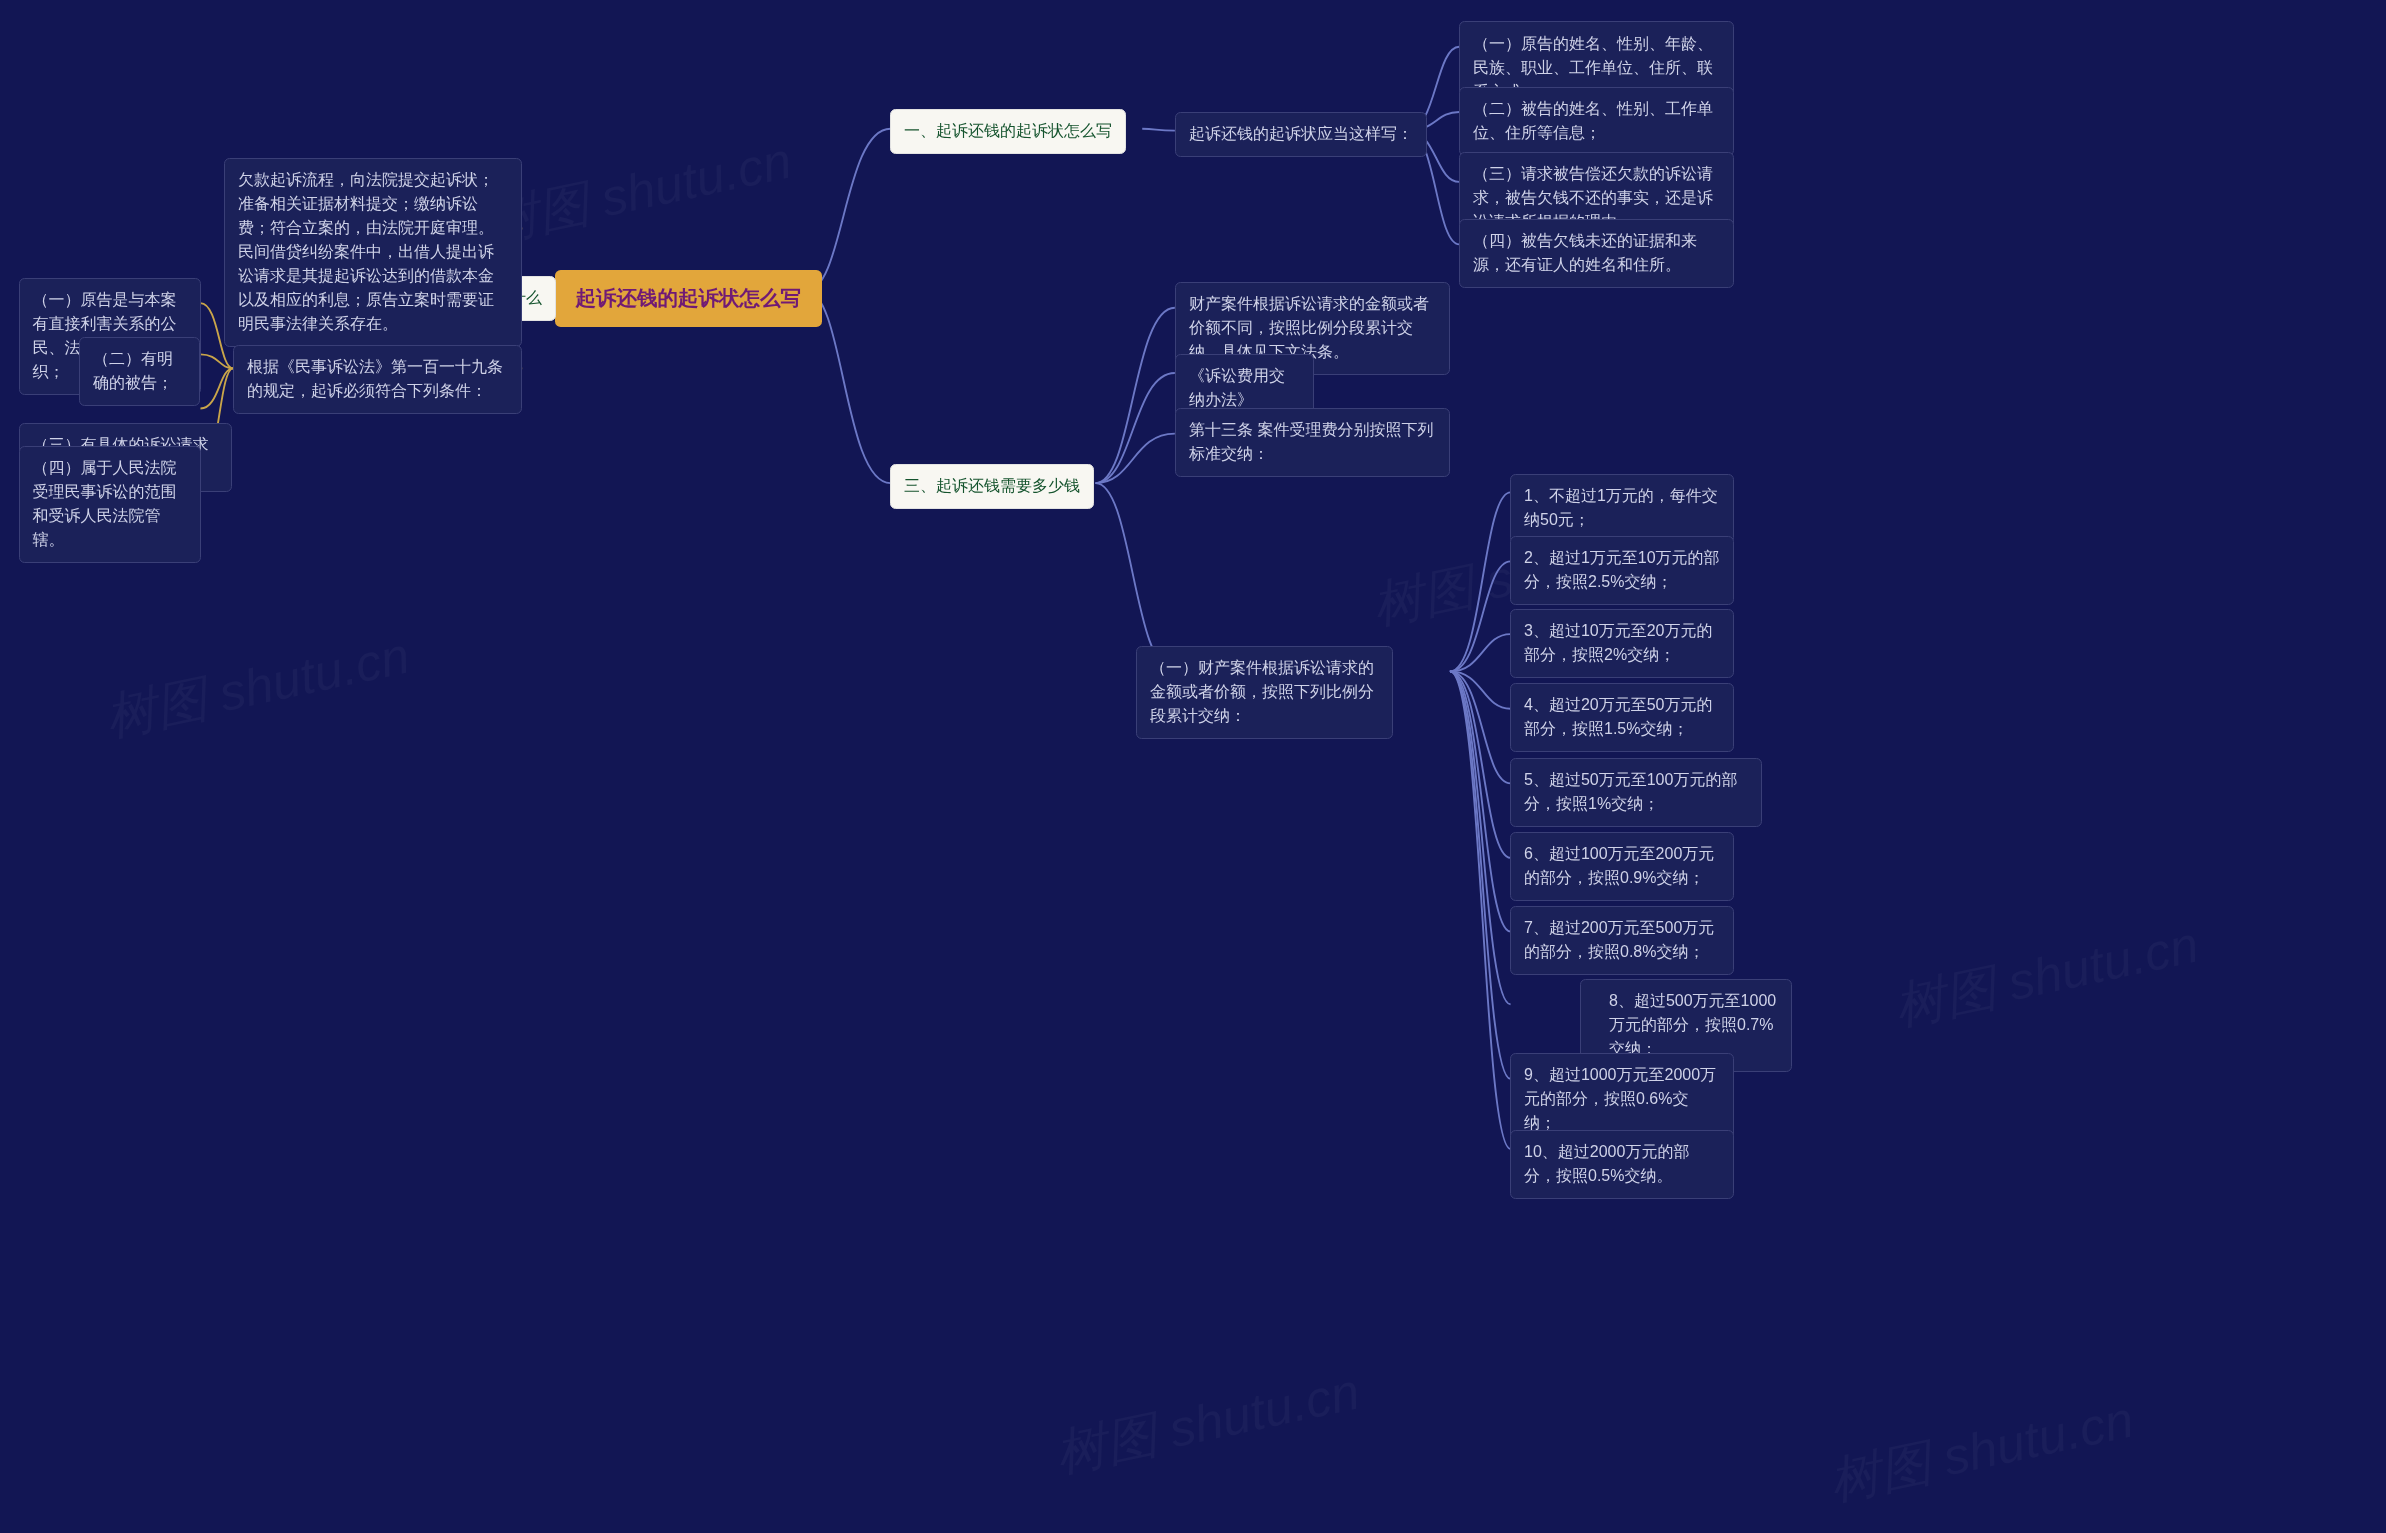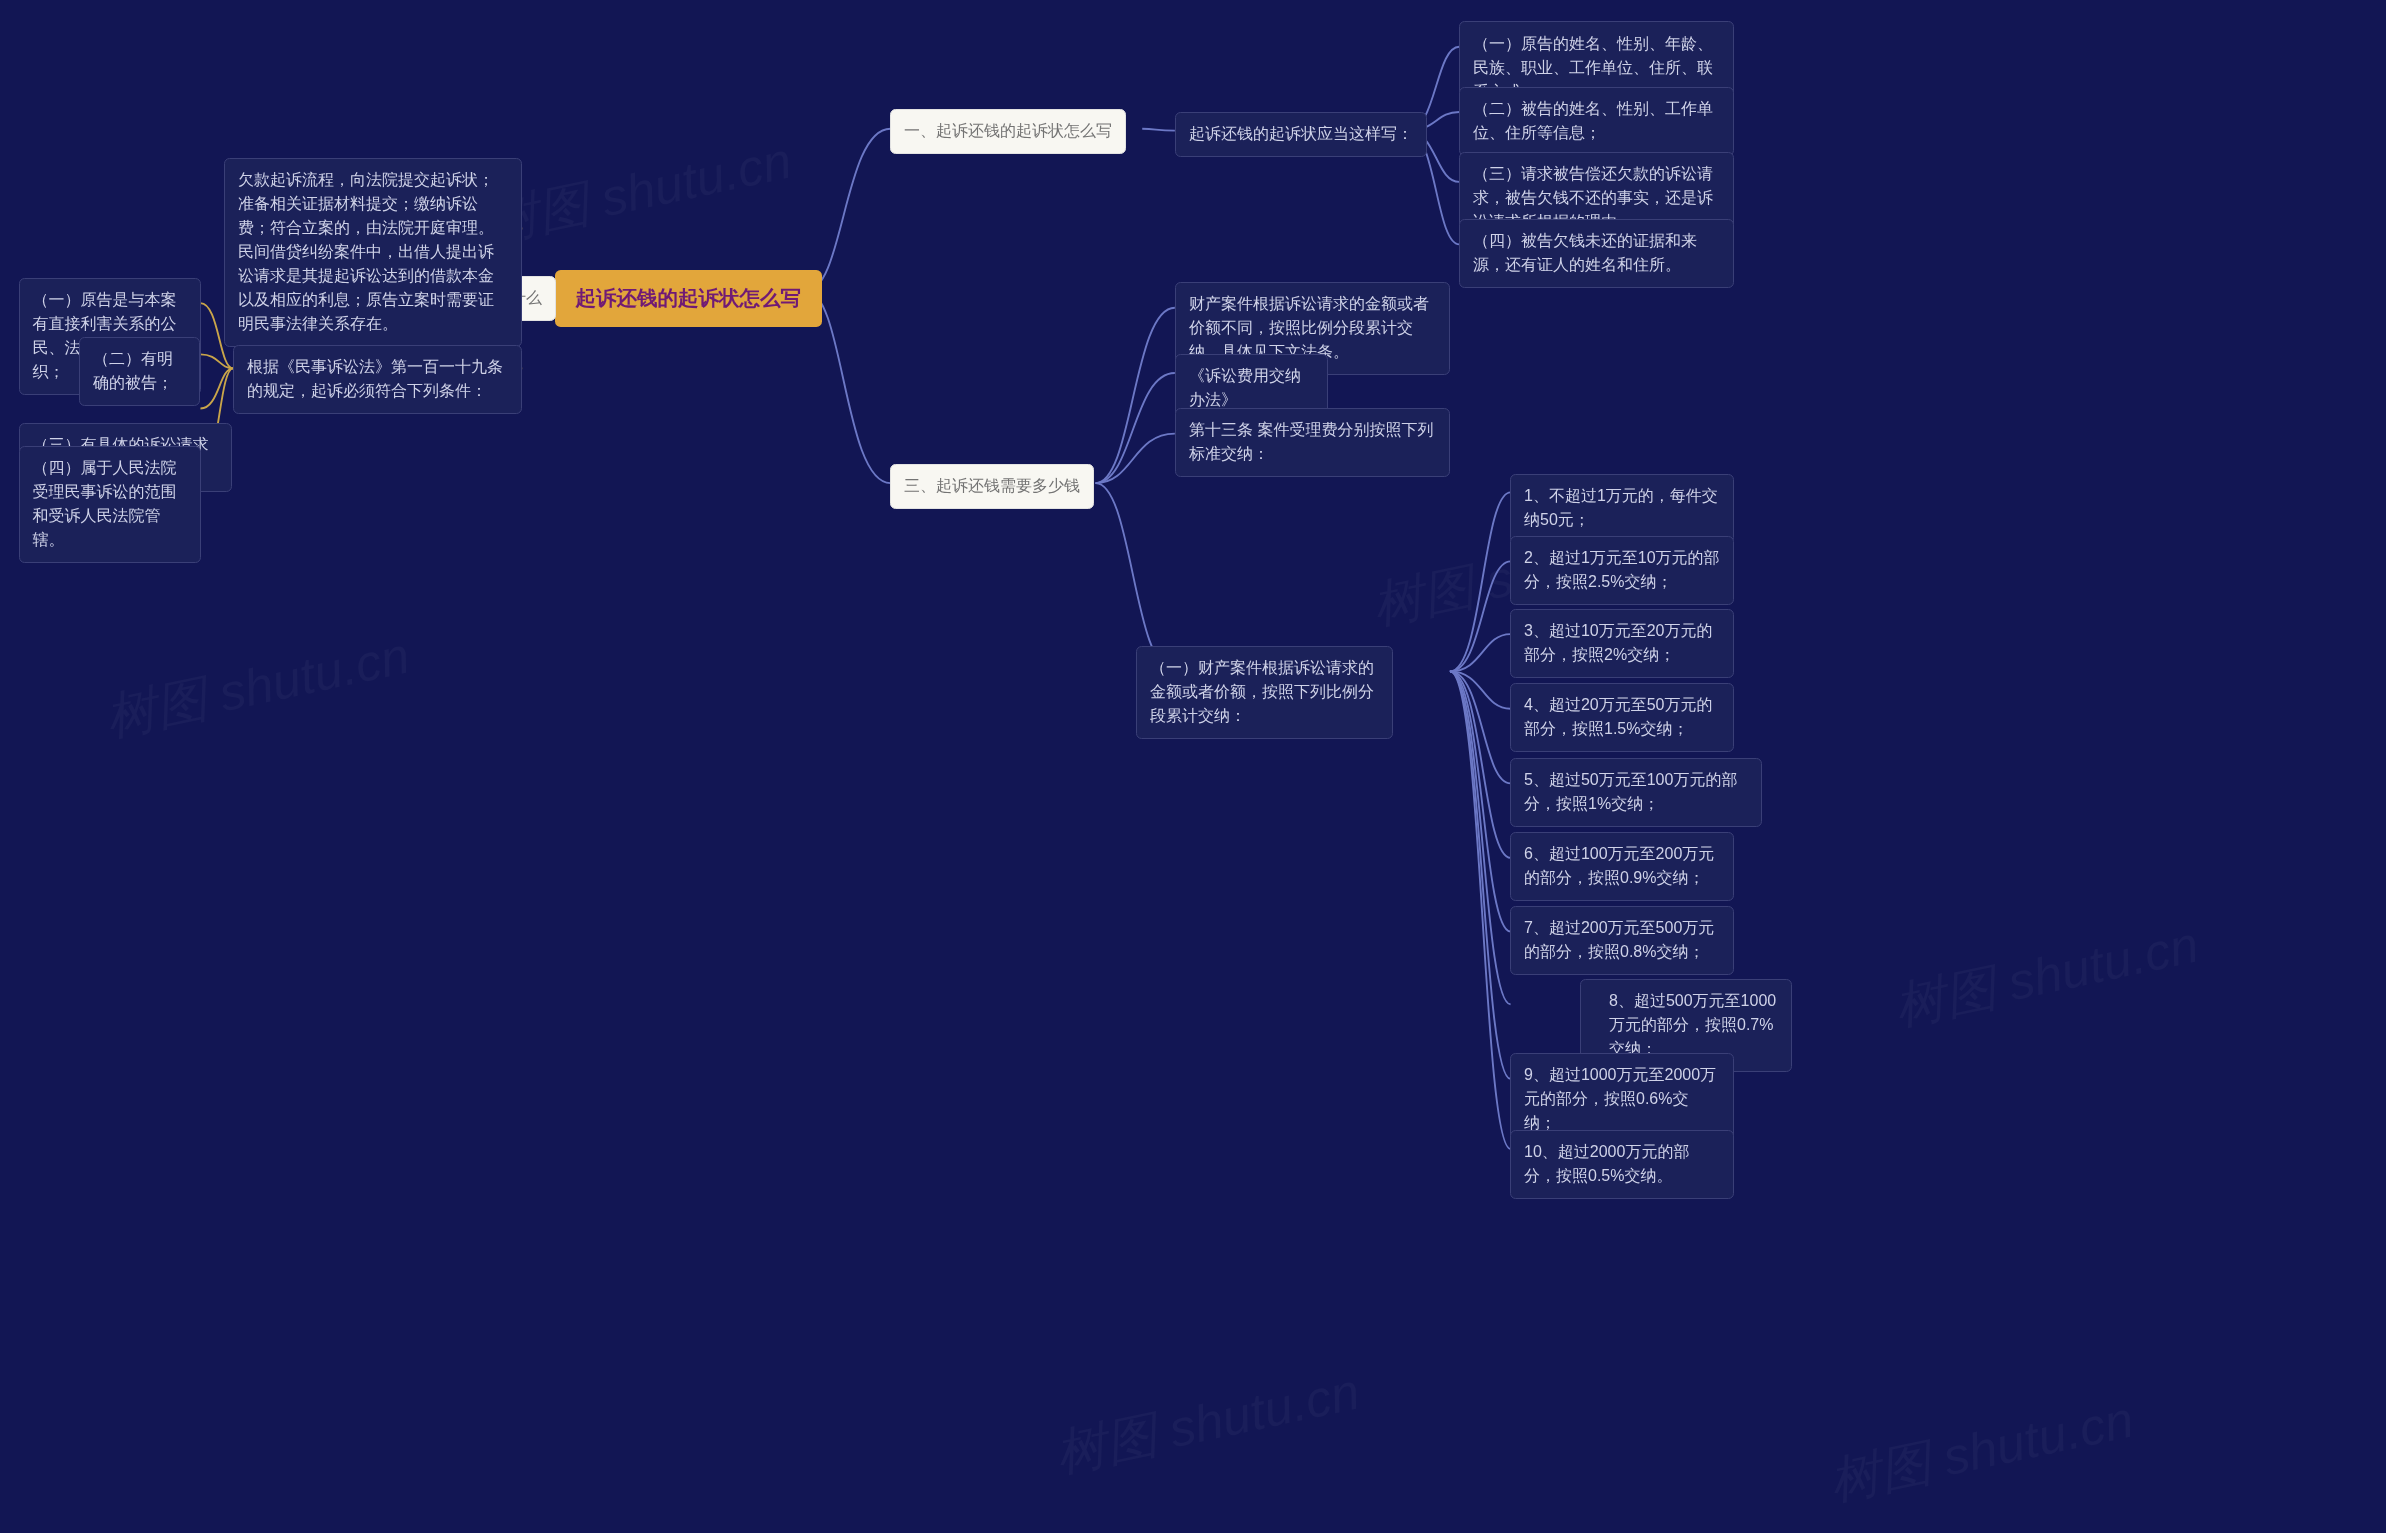--- a/index.html
+++ b/index.html
@@ -32,21 +32,21 @@
   .center {
     background: #e2a63b;
     color: #701a75;
     font-weight: 600;
     font-size: 20.5px;
     border: none;
     padding: 13px 20.5px;
   }
   .level1 {
     background: #f8f7f2;
-    color: #737373;
+    color: #14532d;
     font-weight: 500;
     border: 0.9px solid #e2e2e2;
   }
   .watermark {
     position: absolute;
     color: rgba(255,255,255,0.035);
     font-size: 51px;
     font-style: italic;
     pointer-events: none;
     transform: rotate(-12deg);
@@ -80,21 +80,21 @@
 <div class="node" style="left:1175px; top:112px;">起诉还钱的起诉状应当这样写：</div>
 
 <div class="node" style="left:1459px; top:21.4px;  width:275px;">（一）原告的姓名、性别、年龄、民族、职业、工作单位、住所、联系方式；</div>
 <div class="node" style="left:1459px; top:87px;  width:275px;">（二）被告的姓名、性别、工作单位、住所等信息；</div>
 <div class="node" style="left:1459px; top:152px; width:275px;">（三）请求被告偿还欠款的诉讼请求，被告欠钱不还的事实，还是诉讼请求所根据的理由；</div>
 <div class="node" style="left:1459px; top:219px; width:275px;">（四）被告欠钱未还的证据和来源，还有证人的姓名和住所。</div>
 
 <div class="node level1" style="left:890px; top:464px;">三、起诉还钱需要多少钱</div>
 
 <div class="node" style="left:1175px; top:282px; width:275px;">财产案件根据诉讼请求的金额或者价额不同，按照比例分段累计交纳。具体见下文法条。</div>
-<div class="node" style="left:1175px; top:354px; width:153px;">《诉讼费用交纳办法》</div>
+<div class="node" style="left:1175px; top:354px; width:139px;">《诉讼费用交纳办法》</div>
 <div class="node" style="left:1175px; top:408px; width:275px;">第十三条 案件受理费分别按照下列标准交纳：</div>
 <div class="node" style="left:1136px; top:646px; width:257px;">（一）财产案件根据诉讼请求的金额或者价额，按照下列比例分段累计交纳：</div>
 
 <div class="node" style="left:1510px; top:474px;  width:224px;">1、不超过1万元的，每件交纳50元；</div>
 <div class="node" style="left:1510px; top:536px;  width:224px;">2、超过1万元至10万元的部分，按照2.5%交纳；</div>
 <div class="node" style="left:1510px; top:609px;  width:224px;">3、超过10万元至20万元的部分，按照2%交纳；</div>
 <div class="node" style="left:1510px; top:683px;  width:224px;">4、超过20万元至50万元的部分，按照1.5%交纳；</div>
 <div class="node" style="left:1510px; top:758px;  width:252px;">5、超过50万元至100万元的部分，按照1%交纳；</div>
 <div class="node" style="left:1510px; top:832px;  width:224px;">6、超过100万元至200万元的部分，按照0.9%交纳；</div>
 <div class="node" style="left:1510px; top:906px;  width:224px;">7、超过200万元至500万元的部分，按照0.8%交纳；</div>

